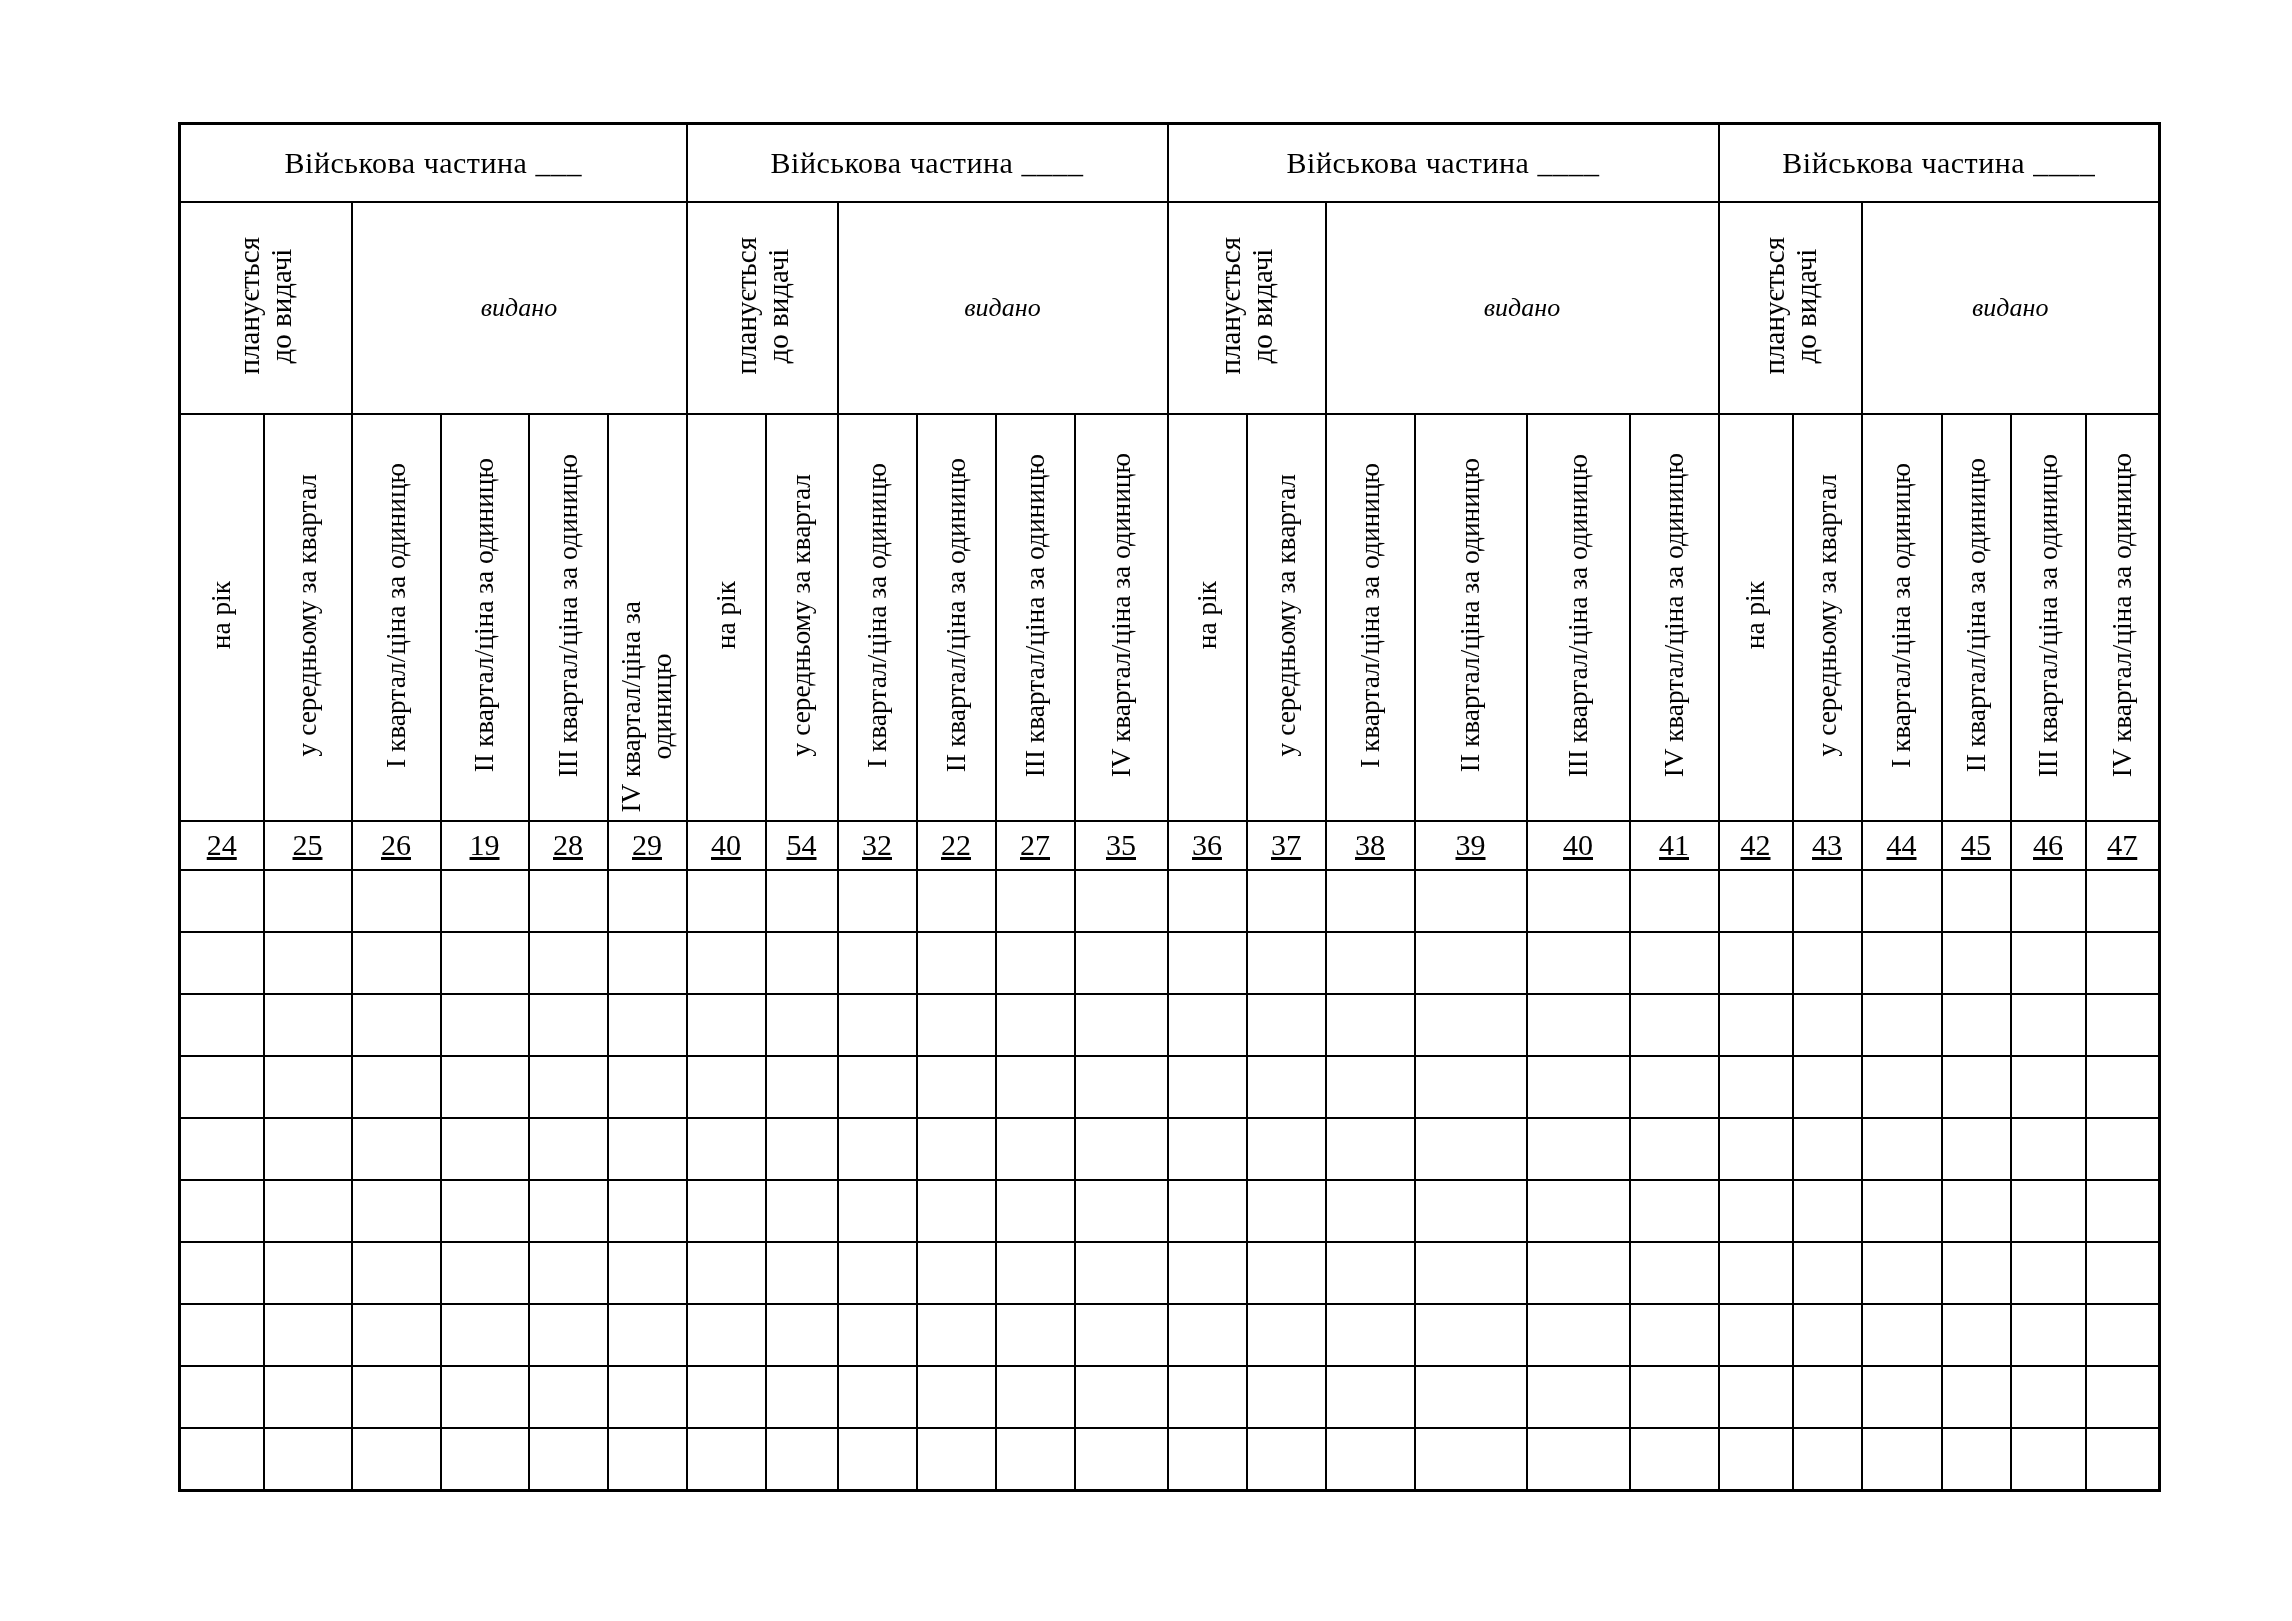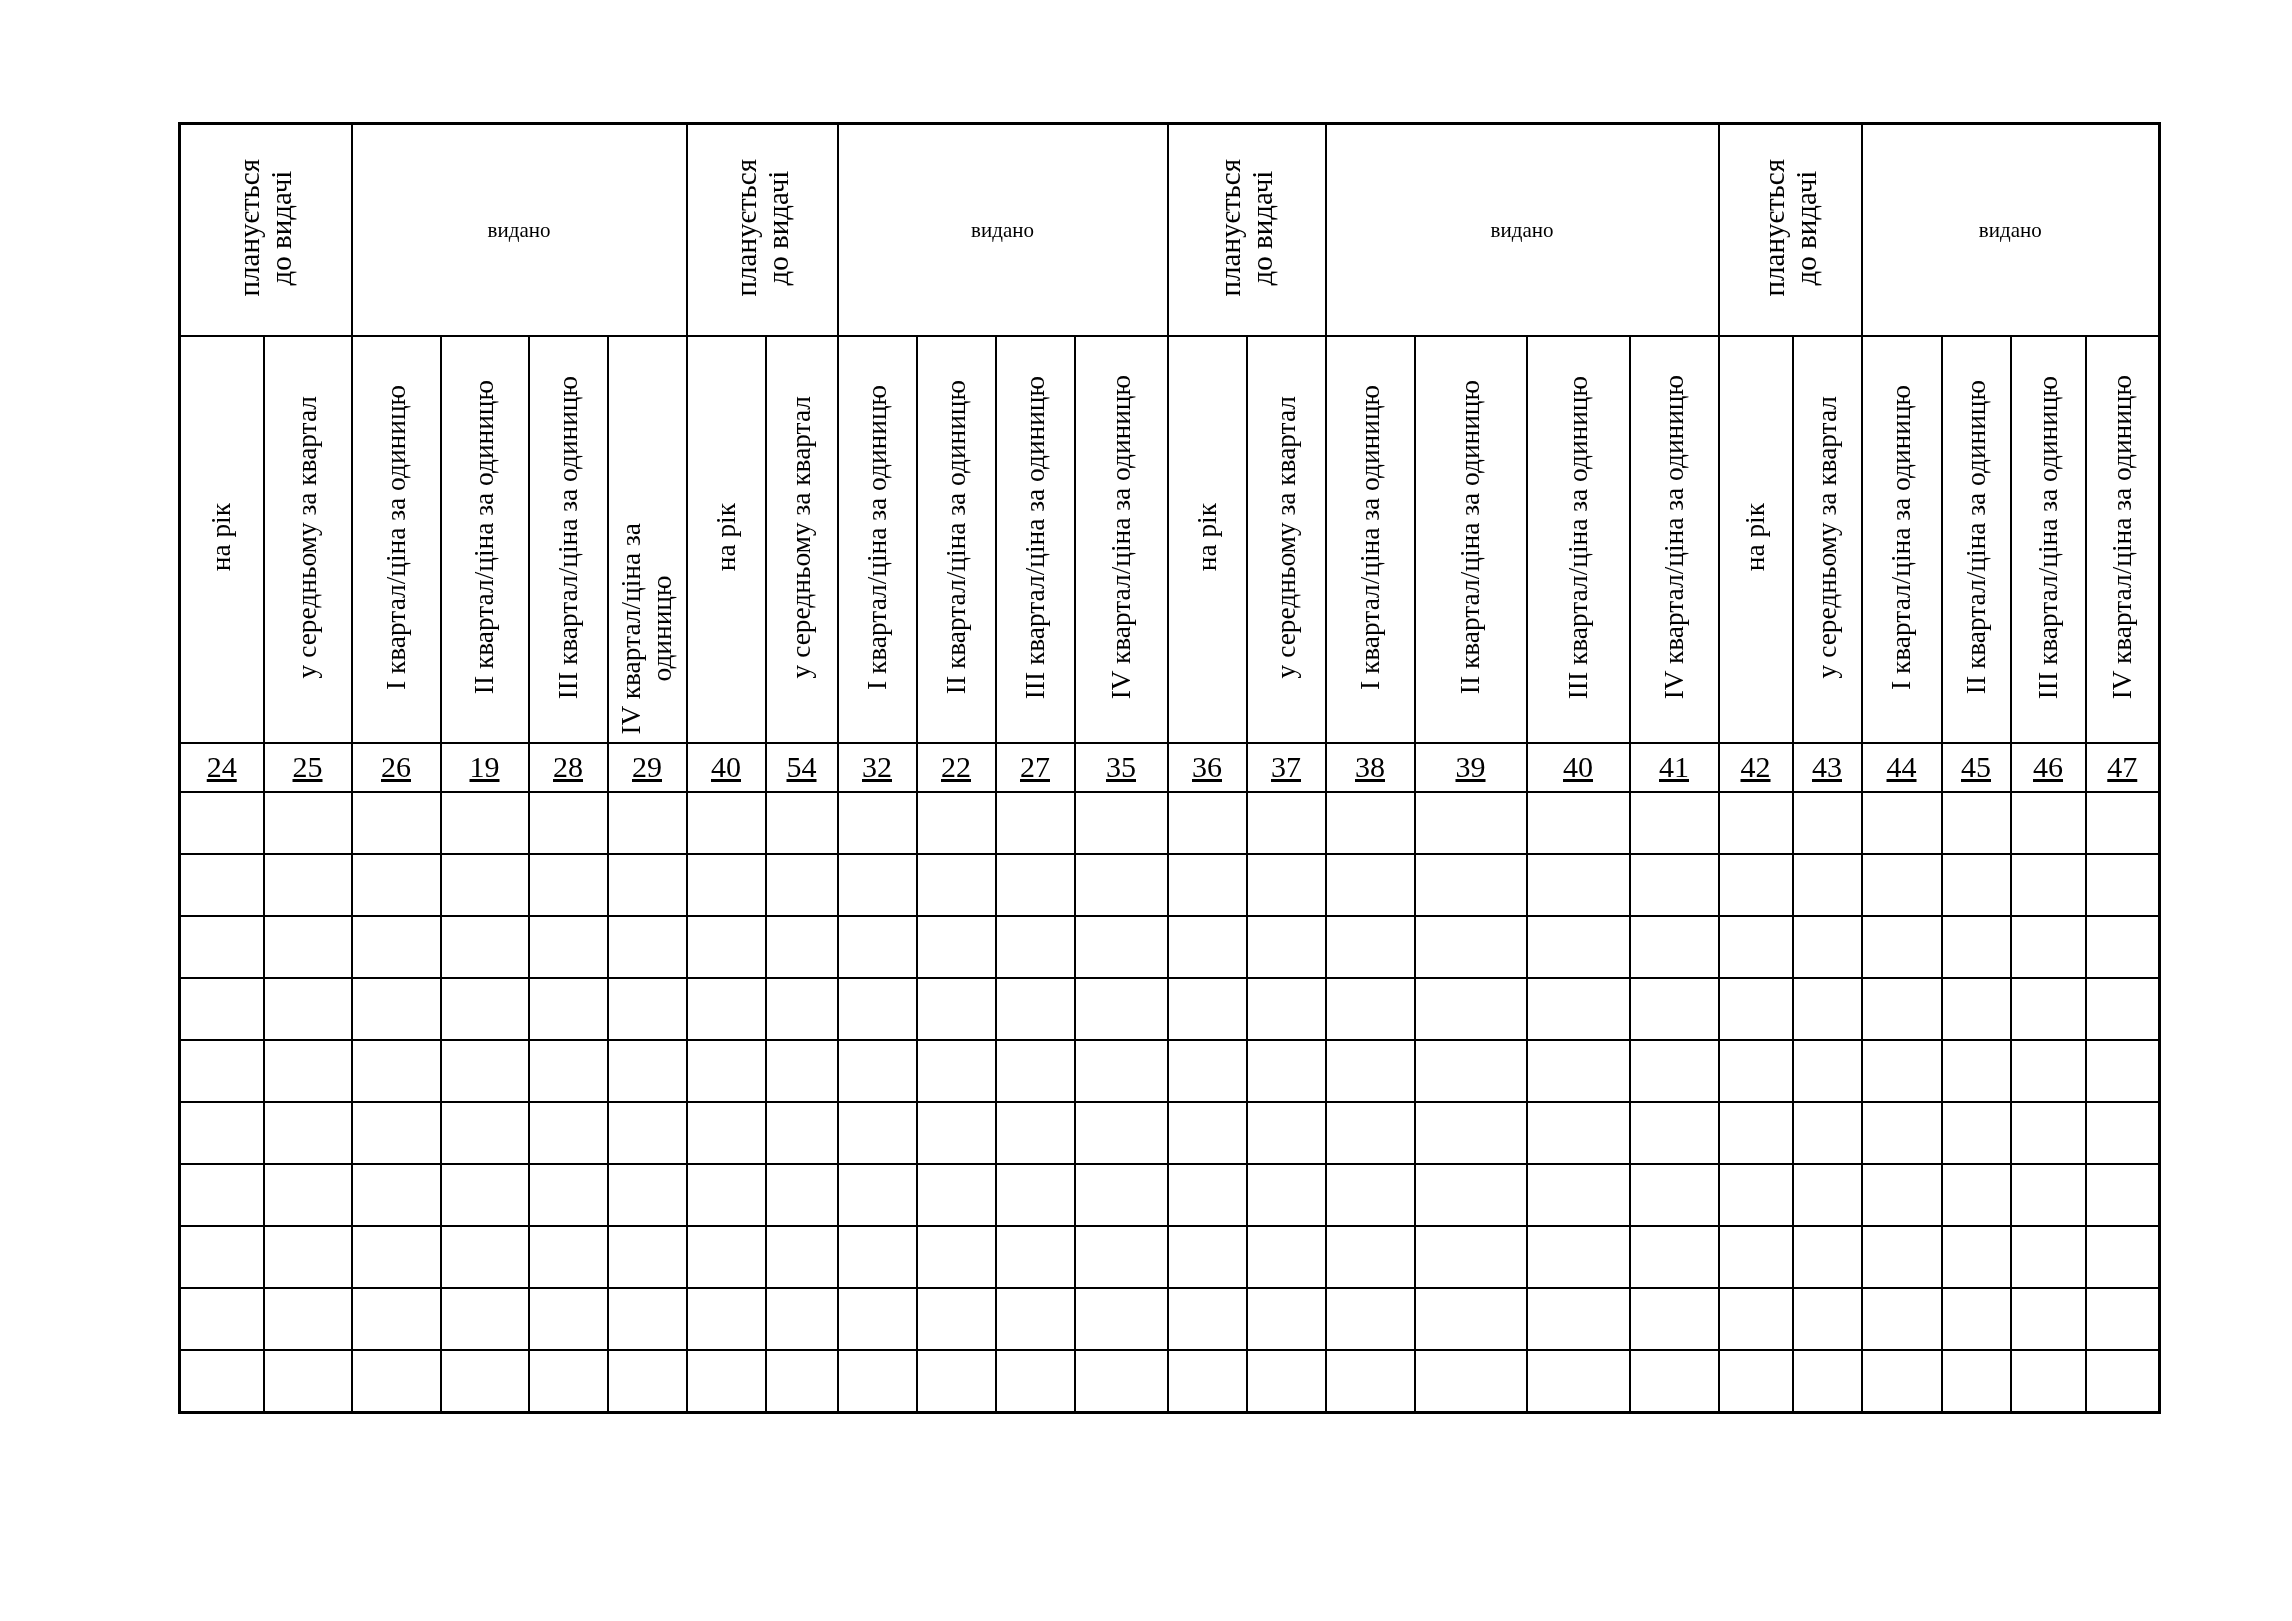--- a/index.html
+++ b/index.html
@@ -28,21 +28,21 @@
   
   tr.hrow td { border-bottom-width: 2.9px; }
 
   tr.r-title td {
     height: 76px;
     text-align: center; vertical-align: middle;
     font-size: 30px;
     letter-spacing: 0.5px;
   }
   tr.r-group td { height: 210px; text-align: center; vertical-align: middle; }
-  tr.r-group td.issued { font-size: 21px; }
+  tr.r-group td.issued { font-size: 26px; font-style: italic; }
   tr.r-labels td { height: 402px; text-align: center; vertical-align: middle; }
   tr.r-labels td.iv-bottom { vertical-align: bottom; padding-bottom: 2.9px; }
   tr.r-numbers td {
     height: 47px;
     text-align: center; vertical-align: middle;
     font-size: 30px;
     text-decoration: underline;
   }
   tr.r-empty td { height: 60px; }
 
@@ -82,20 +82,26 @@
         <col style="width: 103px;">
         <col style="width: 89px;">
         <col style="width: 74px;">
         <col style="width: 69px;">
         <col style="width: 80px;">
         <col style="width: 69px;">
         <col style="width: 75px;">
         <col style="width: 74px;">
       </colgroup>
       <tbody>
+        <tr class="r-title hrow">
+          <td colspan="6">Військова частина ___</td>
+          <td colspan="6" class="sec-l">Військова частина ____</td>
+          <td colspan="6" class="sec-l">Військова частина ____</td>
+          <td colspan="6" class="sec-l">Військова частина ____</td>
+        </tr>
         <tr class="r-group hrow">
           <td colspan="2"><span class="rot">планується
 до видачі</span></td>
           <td colspan="4" class="issued">видано</td>
           <td colspan="2" class="sec-l"><span class="rot">планується
 до видачі</span></td>
           <td colspan="4" class="issued">видано</td>
           <td colspan="2" class="sec-l"><span class="rot">планується
 до видачі</span></td>
           <td colspan="4" class="issued">видано</td>

